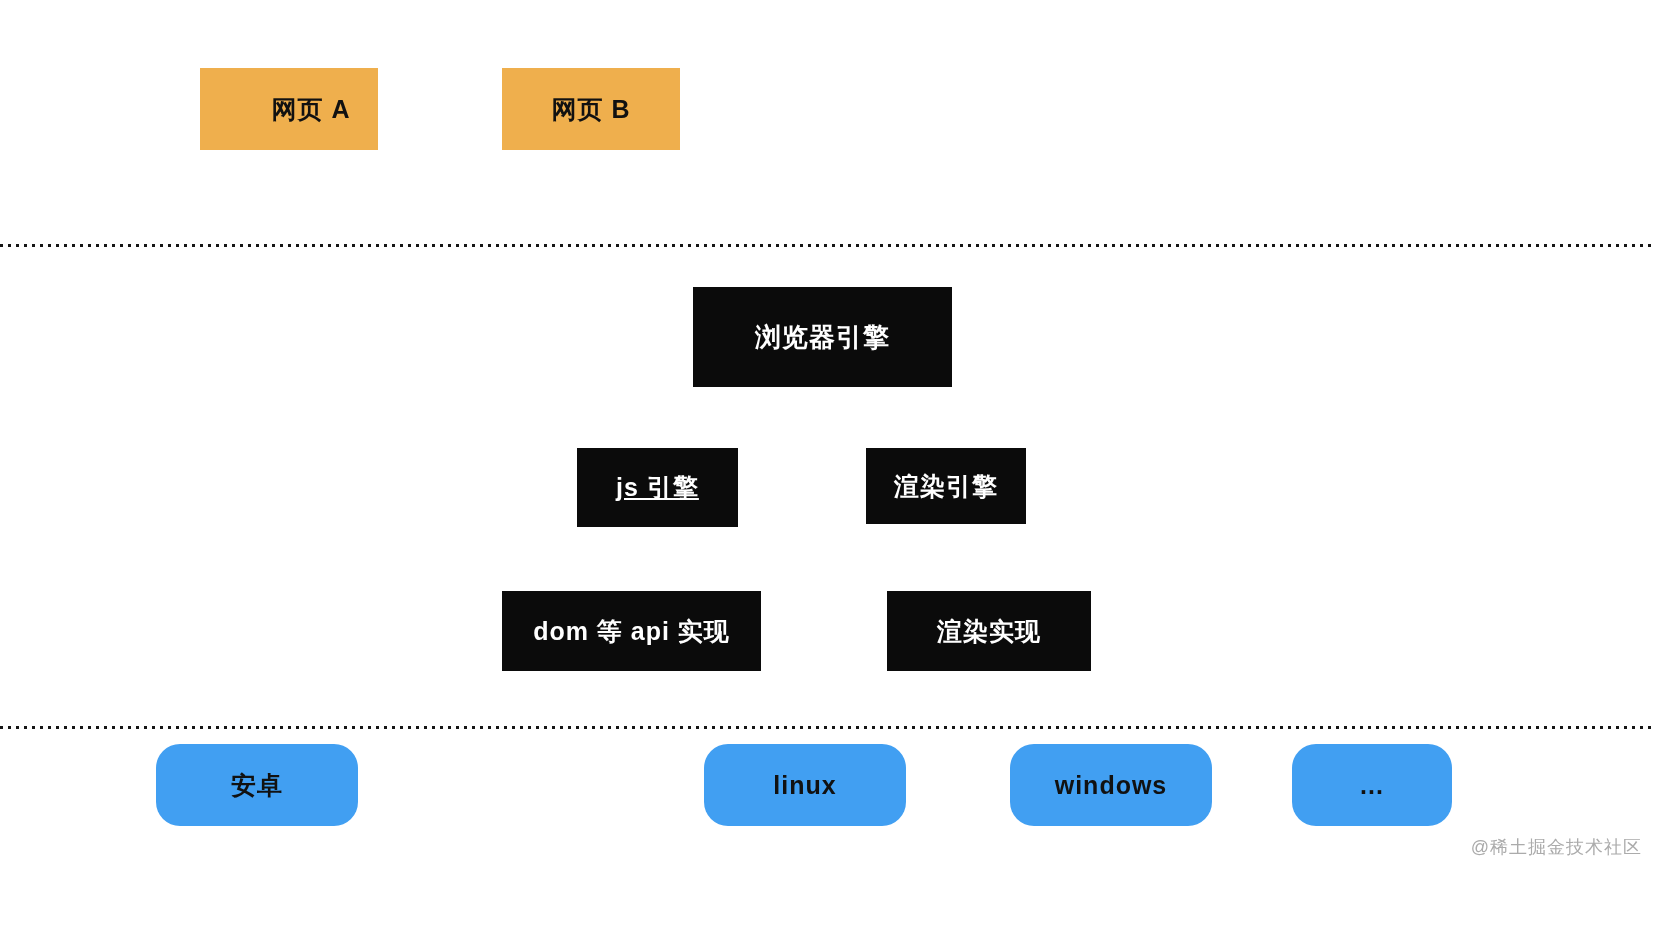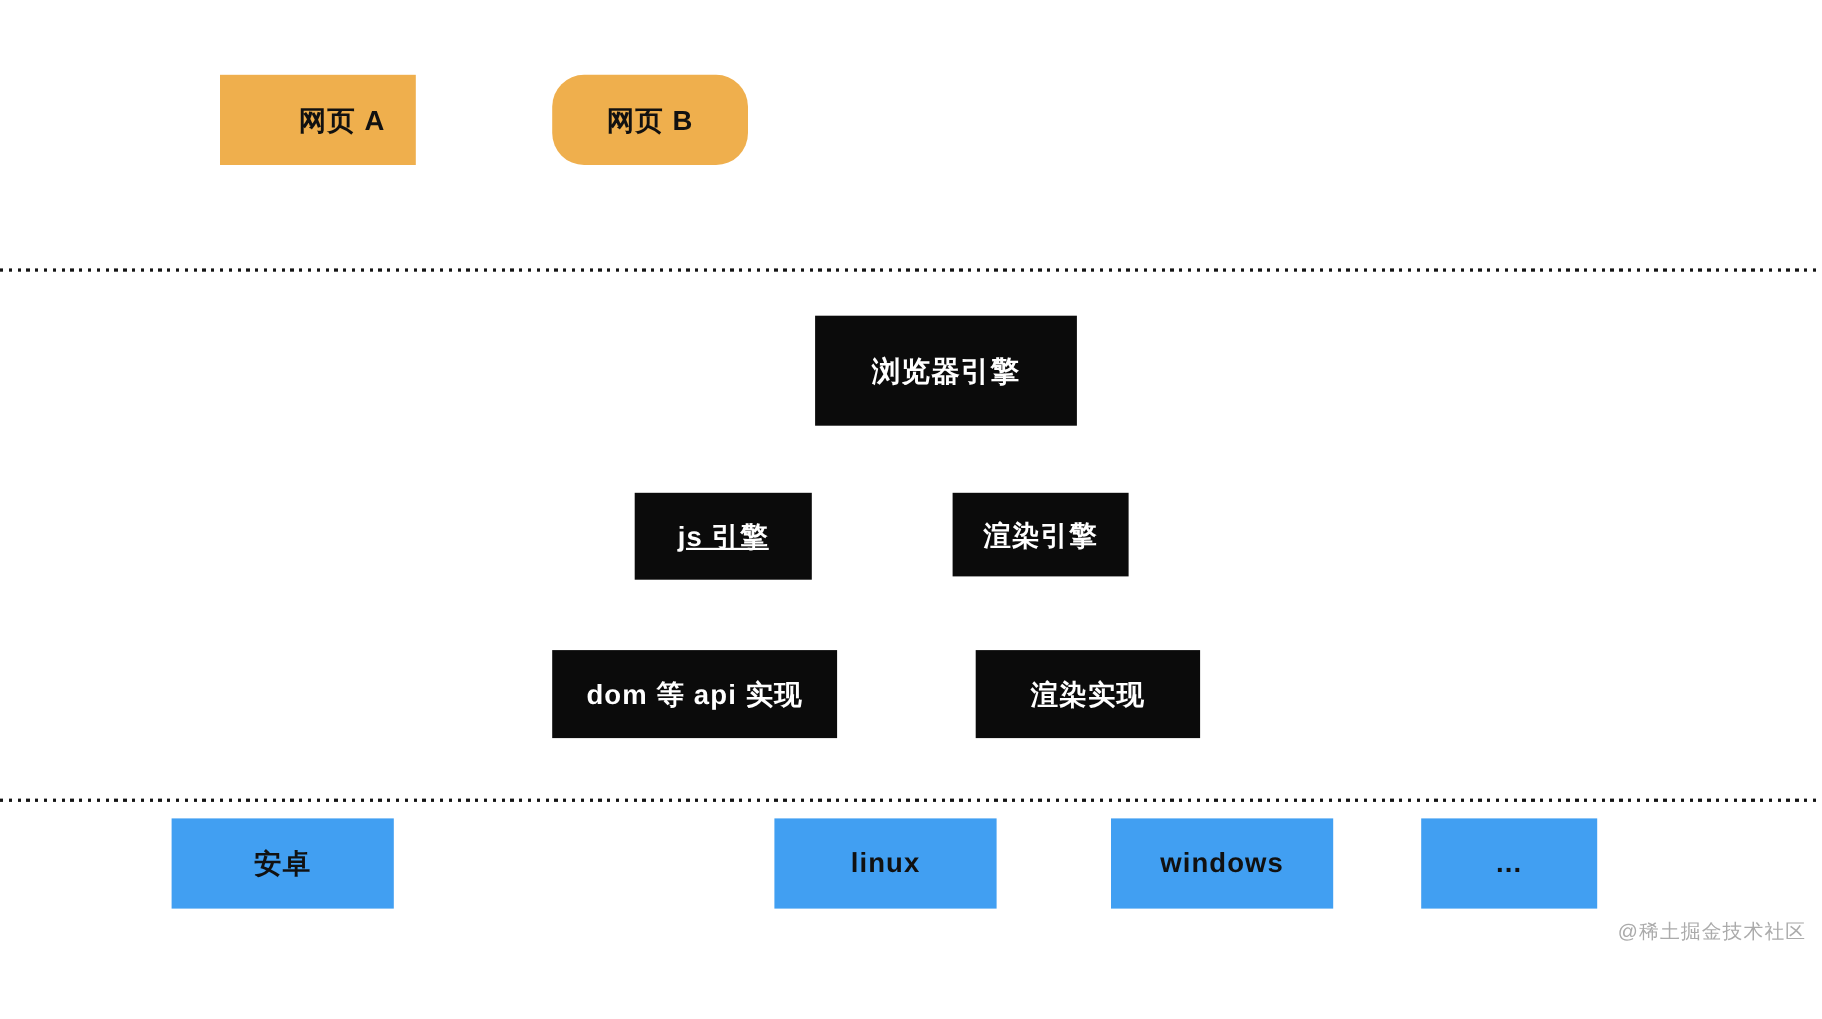--- a/index.html
+++ b/index.html
@@ -35,45 +35,45 @@
   .engine {
     background: var(--engine-box, #0B0B0B);
     color: var(--engine-text, #ffffff);
   }
   .platform {
     background: var(--platform-box, #419FF2);
     color: var(--box-text, #111111);
     width: 202px;
     height: 82px;
     top: 744px;
+    border-radius: 24px;
   }
   .divider {
     position: absolute;
     left: 0;
     width: 1656px;
     height: 3px;
     background: repeating-linear-gradient(90deg,
       var(--divider-dot, #151515) 0 3px,
       transparent 3px 8px);
   }
   #divider-top { top: 244px; }
   #divider-bottom { top: 726px; }
 
   
   #web-page-a { left: 200px; padding-left: 44px; }
-  #web-page-b { left: 502px; border-radius: 29px; }
+  #web-page-b { left: 502px; }
   #web-page-c { left: 790px; }
   #web-page-d { left: 1103px; }
 
   
   #browser-engine {
     left: 693px; top: 287px;
-    width: 238px; height: 100px;
+    width: 259px; height: 100px;
     font-size: 26px;
-    margin-left: 48px;
   }
 
   
   #js-engine     { left: 577px; top: 448px; width: 161px; height: 79px; text-decoration: underline; }
   #render-engine { left: 866px; top: 448px; width: 160px; height: 76px; }
 
   
   #dom-api-impl { left: 502px; top: 591px; width: 259px; height: 80px; }
   #render-impl  { left: 887px; top: 591px; width: 204px; height: 80px; }
 

